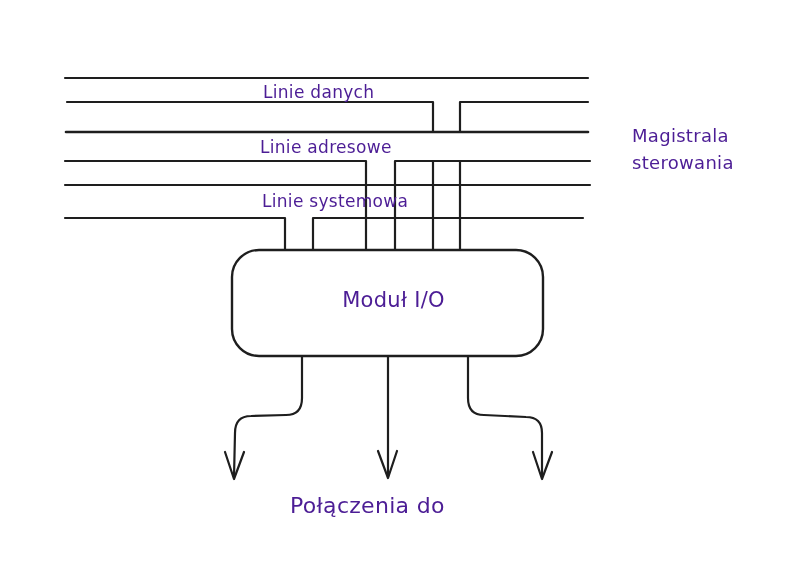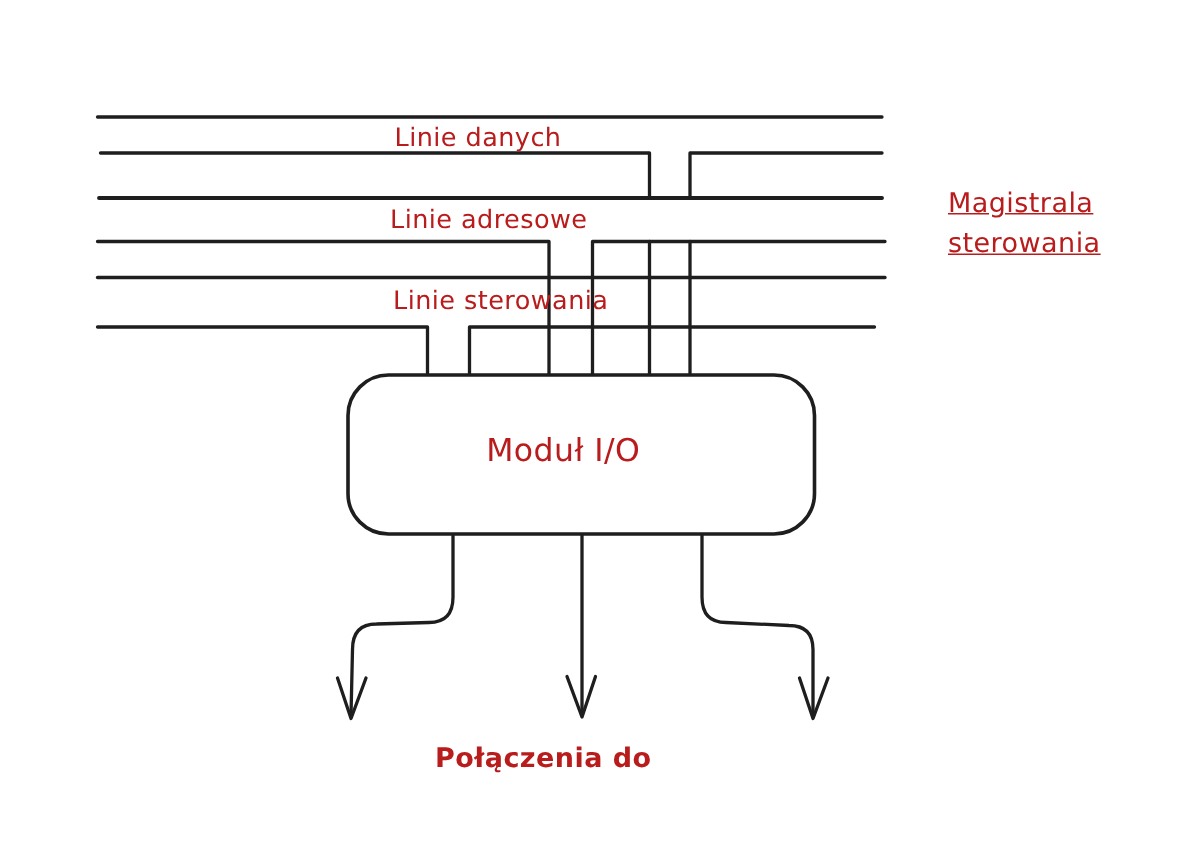--- a/index.html
+++ b/index.html
@@ -8,29 +8,29 @@
     width: 786px;
     height: 573px;
     background: #ffffff;
     font-family: "DejaVu Sans", "Liberation Sans", sans-serif;
     color: #1e1e1e;
     overflow: hidden;
   }
   #strokes { position: absolute; left: 0; top: 0; }
   .lbl {
     position: absolute;
-    color: #b91c1c;
+    color: #4c1d95;
     white-space: nowrap;
     letter-spacing: 0.3px;
     line-height: 1.0;
   }
   .bus-line-label { font-size: 17px; }
-  .bus-title { font-size: 18px; line-height: 27px; text-decoration: underline; }
+  .bus-title { font-size: 18px; line-height: 27px; }
   .module-label { font-size: 21px; }
-  .peripherals-caption { font-size: 18px; line-height: 28px; font-weight: bold; }
+  .peripherals-caption { font-size: 22px; line-height: 28px; }
 </style>
 </head>
 <body>
 
 <div id="canvas">
 
   <svg id="strokes" width="786" height="573" viewBox="0 0 786 573" fill="none" stroke="#1e1e1e" stroke-width="2.2" stroke-linecap="round" stroke-linejoin="round">
 
     <path d="M65 78 L588 78"></path>
     <path d="M67 102 L433 102 L433 132"></path>
@@ -56,26 +56,26 @@
     <path d="M378 451 L388 478 L397 451"></path>
 
     <path d="M468 357 L468 398 Q468 415 484 415 L526 417 Q542 417 542 433 L542 477"></path>
     <path d="M533 452 L542 479 L552 452"></path>
   </svg>
 
   <div class="lbl bus-line-label" style="left:263px; top:84px;">Linie danych</div>
 
   <div class="lbl bus-line-label" style="left:260px; top:139px;">Linie adresowe</div>
 
-  <div class="lbl bus-line-label" style="left:262px; top:193px;">Linie sterowania</div>
+  <div class="lbl bus-line-label" style="left:262px; top:193px;">Linie systemowa</div>
 
   <div class="lbl bus-title" style="left:632px; top:122px;">
     <div>Magistrala</div>
     <div>sterowania</div>
   </div>
 
-  <div class="lbl module-label" style="left:220px; top:290px; width:311px; text-align:center;">Moduł I/O</div>
+  <div class="lbl module-label" style="left:238px; top:290px; width:311px; text-align:center;">Moduł I/O</div>
 
   <div class="lbl peripherals-caption" style="left:290px; top:492px;">
     <div>Połączenia do</div>
   </div>
 
 </div>
 
 </body></html>

